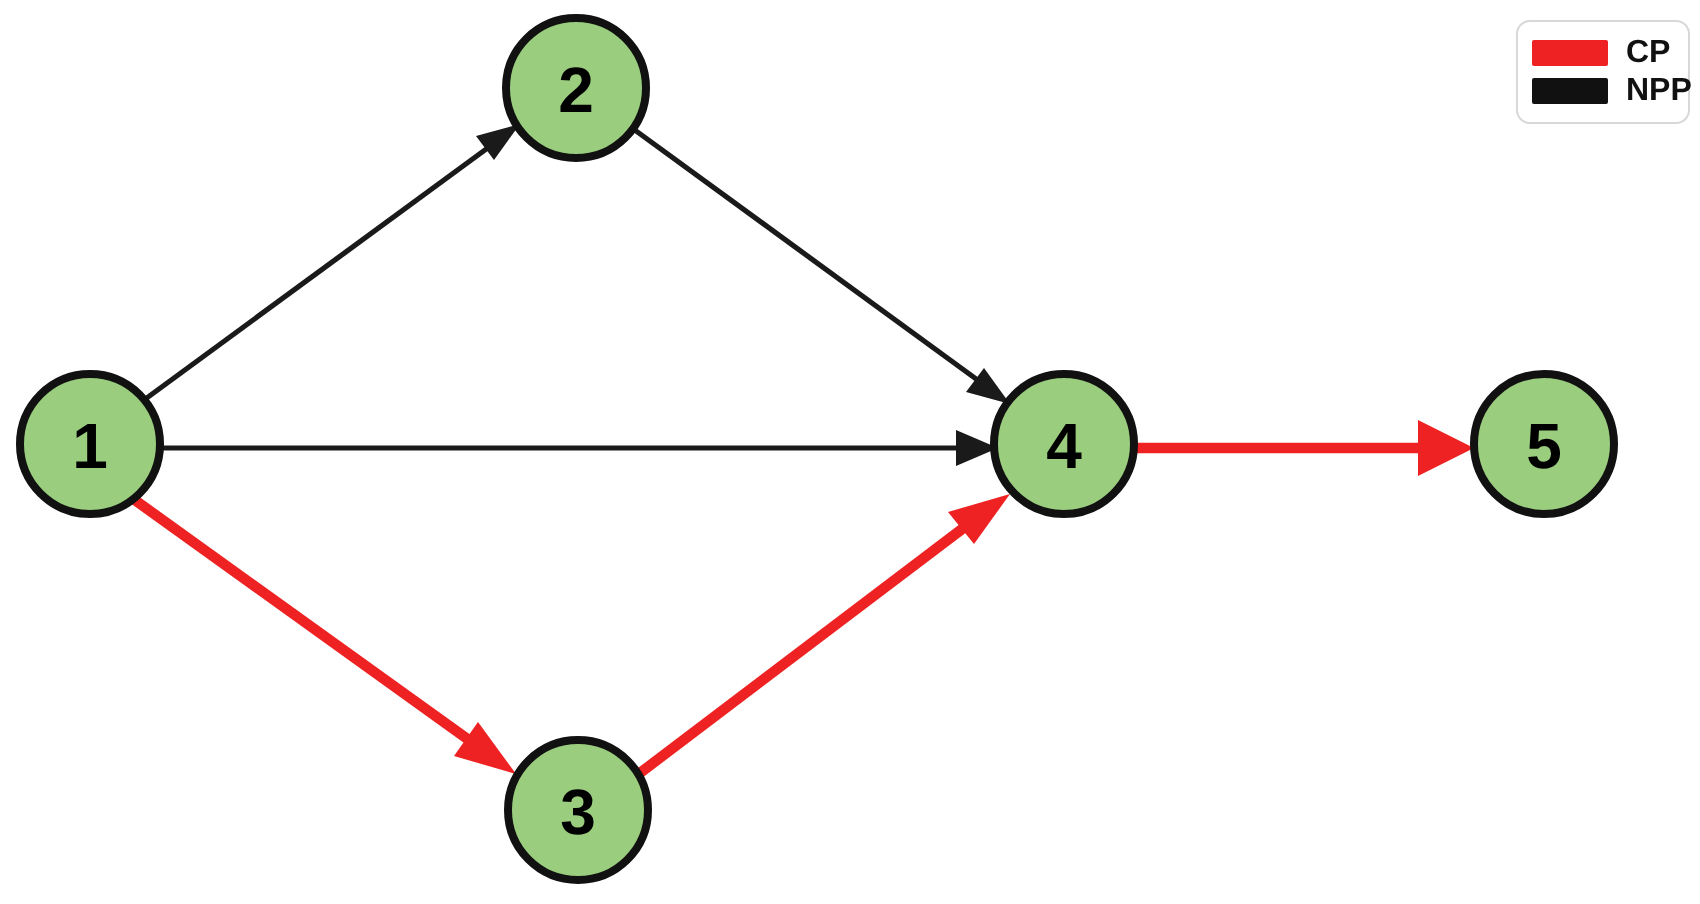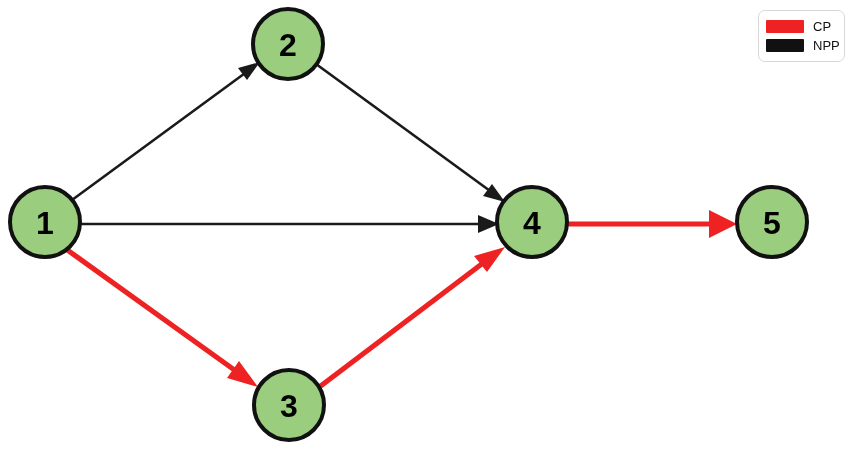--- a/index.html
+++ b/index.html
@@ -78,22 +78,22 @@
   }
   .legend-swatch.cp {
     background: #ee2222;
   }
   .legend-swatch.npp {
     background: #111111;
   }
   .legend-text {
     margin-left: 9px;
     font-family: "Liberation Sans", sans-serif;
-    font-size: 13px;
-    font-weight: normal;
+    font-size: 16px;
+    font-weight: bold;
     color: #111111;
     letter-spacing: 0px;
     white-space: nowrap;
   }
 </style>
 </head>
 <body>
 
 <div id="canvas">
 

